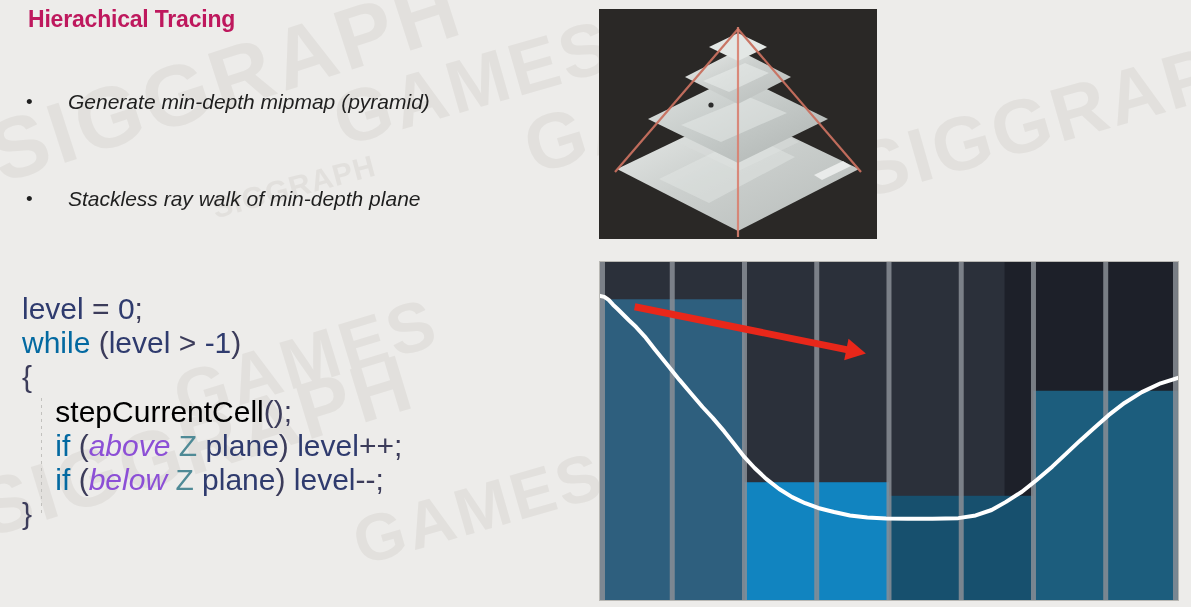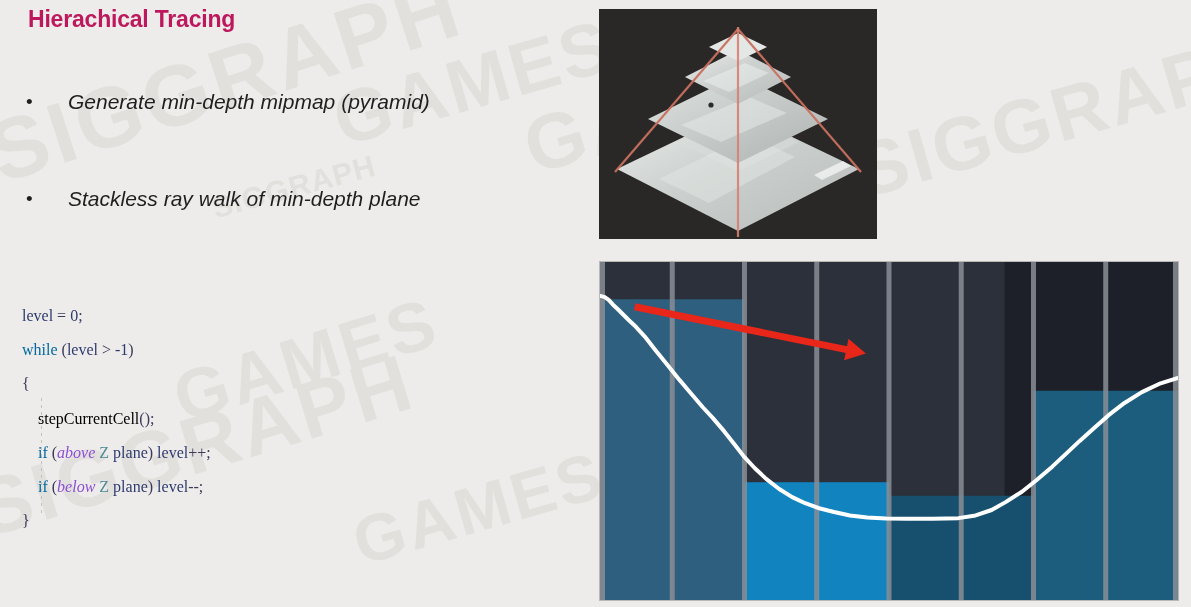--- a/index.html
+++ b/index.html
@@ -37,23 +37,23 @@
   .bullet-text{
     font-size:21px;color:#1f1f1f;line-height:26px;margin-left:28px;
     white-space:nowrap;
     font-style:italic;
   }
   #bullet0{left:26px;top:89px;}
   #bullet1{left:26px;top:186px;}
 
   
   #code{
-    position:absolute;left:22px;top:299px;
-    font-family:Liberation Serif, serif;
-    font-size:16px;line-height:34.2px;
+    position:absolute;left:22px;top:292px;
+    font-family:Liberation Sans, sans-serif;
+    font-size:30px;line-height:34.2px;
     white-space:pre;
   }
   #code .ln{position:relative;height:34.2px;}
   .t-var   {color:#2f3b6e;}
   .t-kw    {color:#0369a1;}
   .t-punct {color:#3c3c5a;}
   .t-num   {color:#2f3b6e;}
   .t-fn    {color:#000000;}
   .t-italic{color:#8c4fd6;font-style:italic;text-align:right;}
   .t-type  {color:#4f8a96;}

